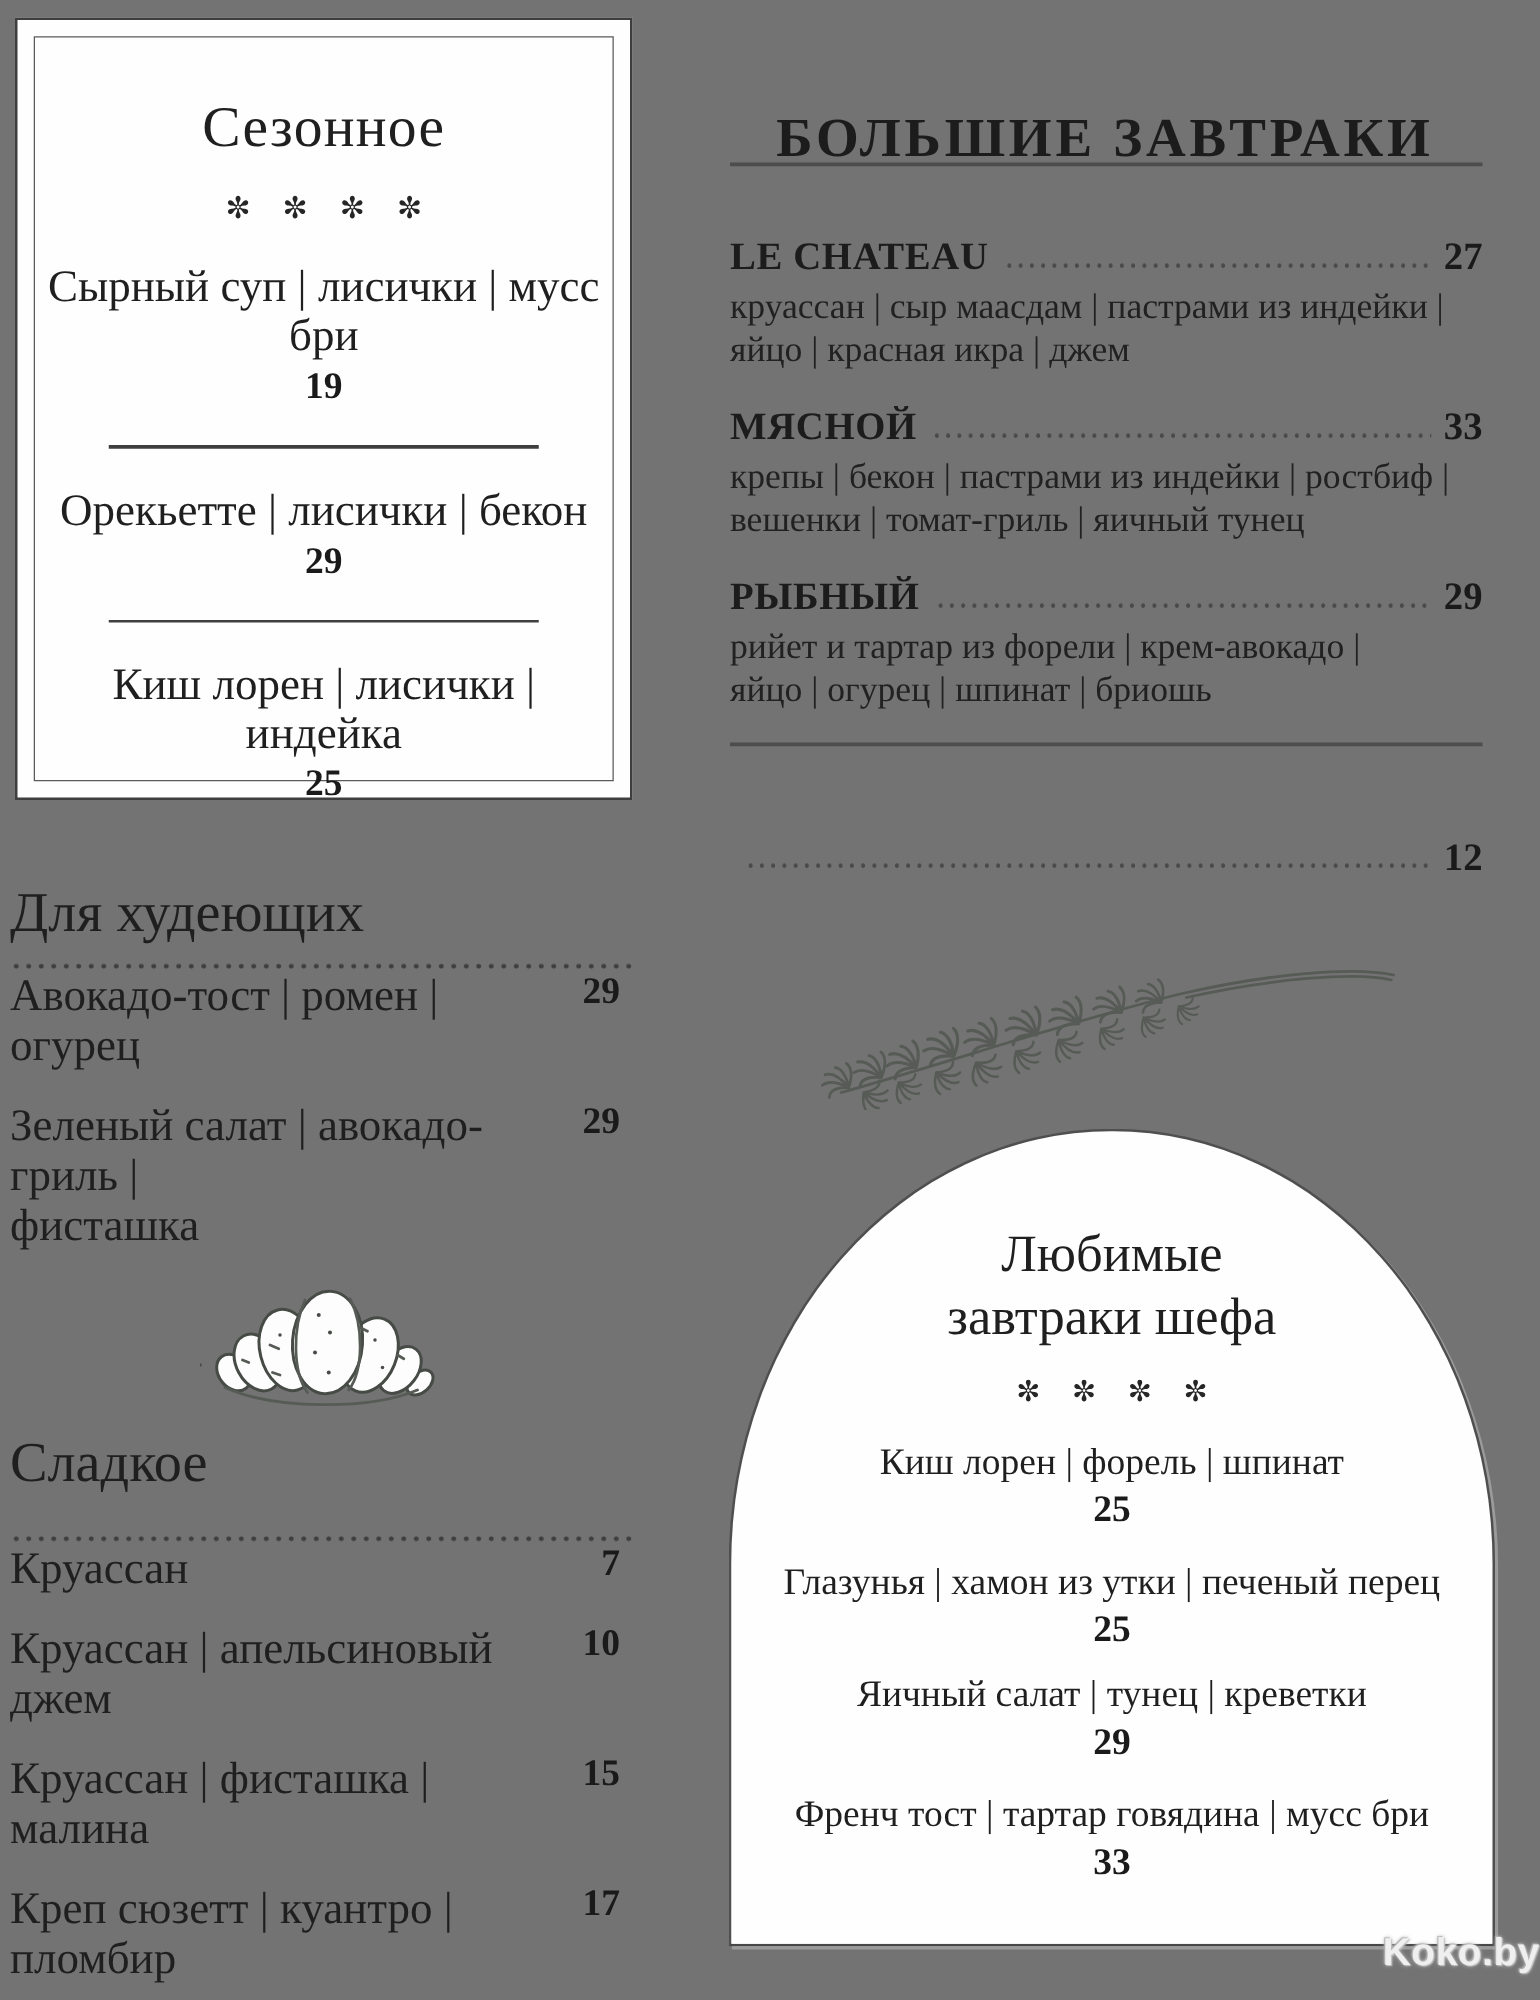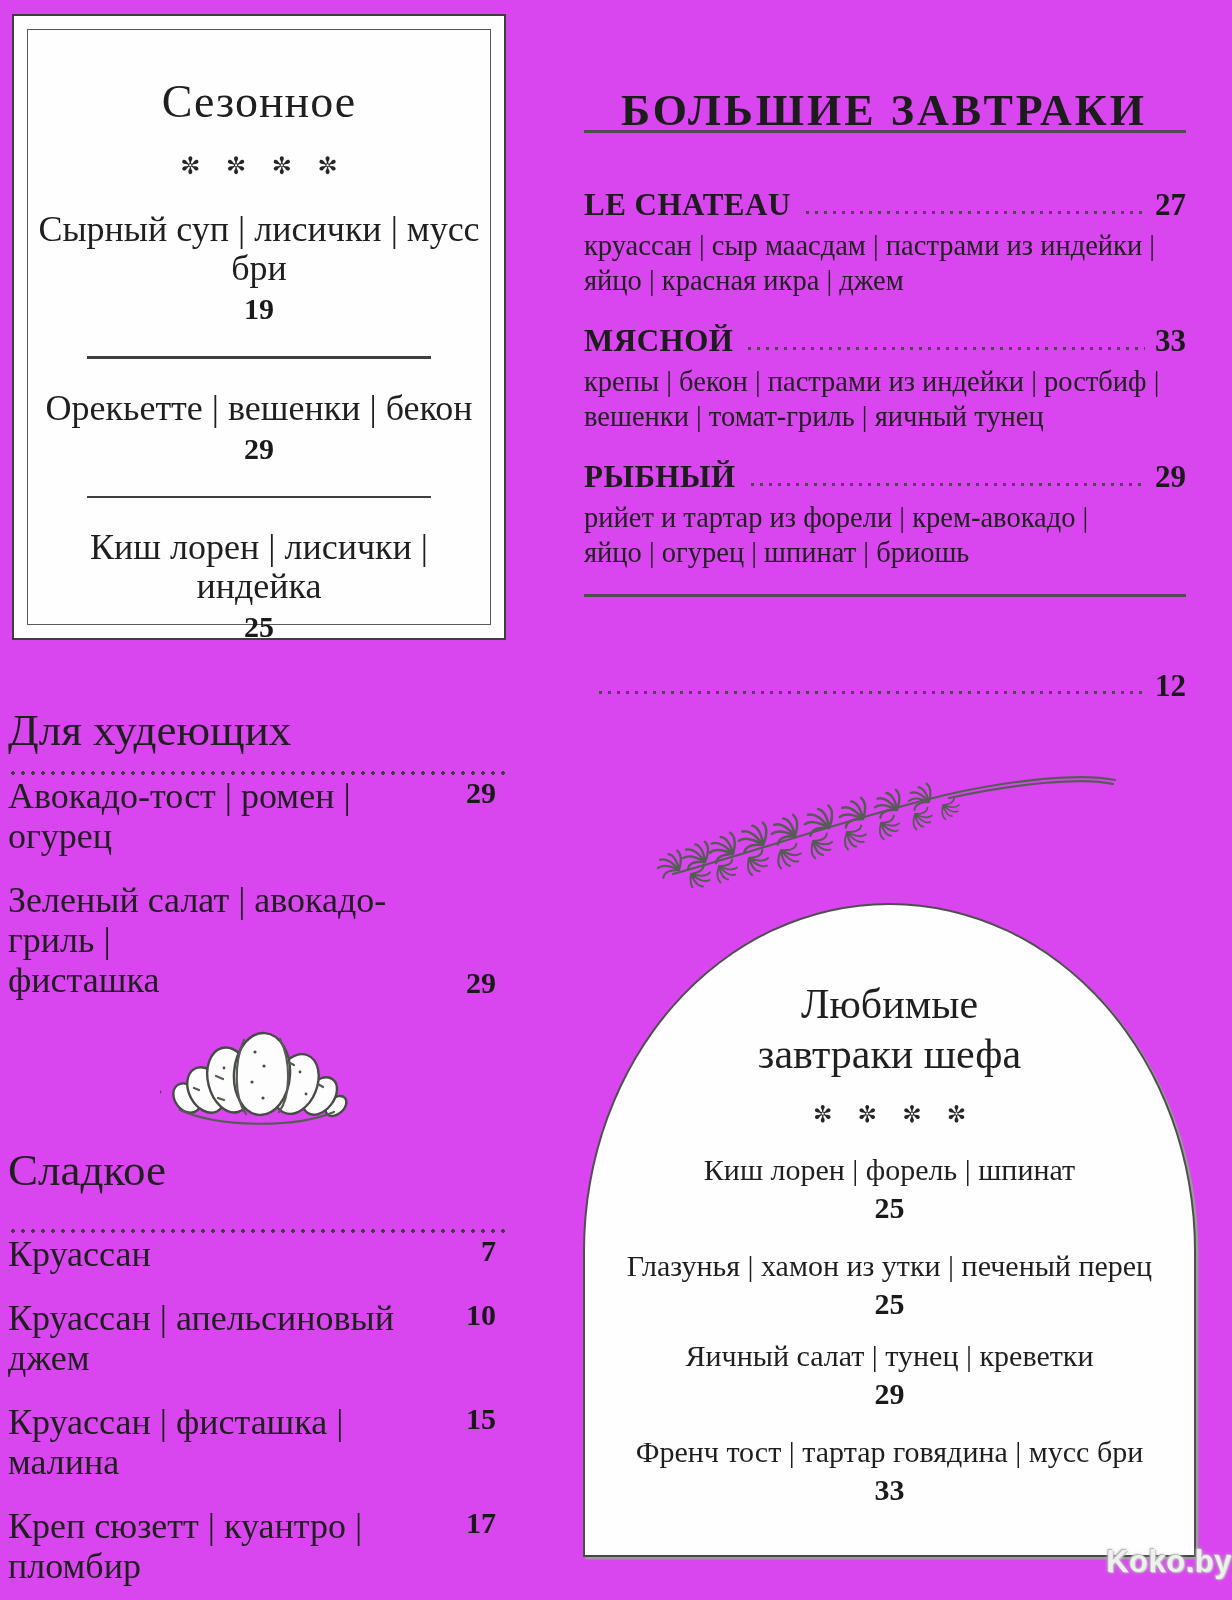--- a/index.html
+++ b/index.html
@@ -1,17 +1,17 @@
 <!DOCTYPE html>
 <html lang="ru"><head>
 <meta charset="utf-8">
 <style>
   html,body{margin:0;padding:0;background:#ffffff;}
   .page{
-    position:relative;width:1232px;height:1600px;background:#d946ef;
+    position:relative;width:1232px;height:1600px;background:#737373;
     font-family:"Liberation Serif","DejaVu Serif",serif;color:#222;overflow:hidden;
   }
   .abs{position:absolute;}
 
   
   .season-outer{
     left:12px;top:14px;width:494px;height:626px;box-sizing:border-box;
     border:2.5px solid #3e3e3e;padding:13px;background:#fefefe;
   }
   .season-inner{
@@ -47,21 +47,21 @@
   .sec-title{font-size:45px;line-height:56px;font-weight:400;color:#1f1f1f;margin:0;}
   .dotline{margin-top:12px;width:100%;height:6px;
     background-image:radial-gradient(circle,#3f3f3f 1.7px,transparent 2.1px);
     background-size:10px 6px;background-repeat:repeat-x;background-position:0 50%;}
   .diet{top:702px;}
   .sweet{top:1142px;}
   .sweet .dotline{margin-top:30px;}
   .price-row{display:flex;justify-content:space-between;align-items:flex-start;}
   .price-row .dish{text-align:left;white-space:pre-line;max-width:425px;line-height:40px;}
   .diet .price-row:nth-of-type(1){margin-top:48px;}
-  .diet .price-row + .price-row{margin-top:24px;align-items:flex-end;}
+  .diet .price-row + .price-row{margin-top:24px;}
   .sweet .price-row:first-of-type{margin-top:44px;}
   .sweet .price-row + .price-row{margin-top:24px;}
   .price-row .price{padding-right:14px;}
 
   
   .arch{
     left:583px;top:903px;width:613px;height:654px;box-sizing:border-box;
     border:2px solid #4f4f4f;border-bottom:2.5px solid #474747;
     border-radius:306px 306px 0 0 / 348px 348px 0 0;
     box-shadow:2.5px 2.5px 0 #9b9b9b;
@@ -99,21 +99,21 @@
       <h1 class="season-title">Сезонное</h1>
       <div class="stars">✼ ✼ ✼ ✼</div>
 
       <div class="season-item">
         <div class="dish">Сырный суп | лисички | мусс бри</div>
         <div class="price">19</div>
       </div>
       <div class="season-div"></div>
 
       <div class="season-item">
-        <div class="dish">Орекьетте | вешенки | бекон</div>
+        <div class="dish">Орекьетте | лисички | бекон</div>
         <div class="price">29</div>
       </div>
       <div class="season-div"></div>
 
       <div class="season-item">
         <div class="dish">Киш лорен | лисички | индейка</div>
         <div class="price">25</div>
       </div>
     </div>
   </div>

